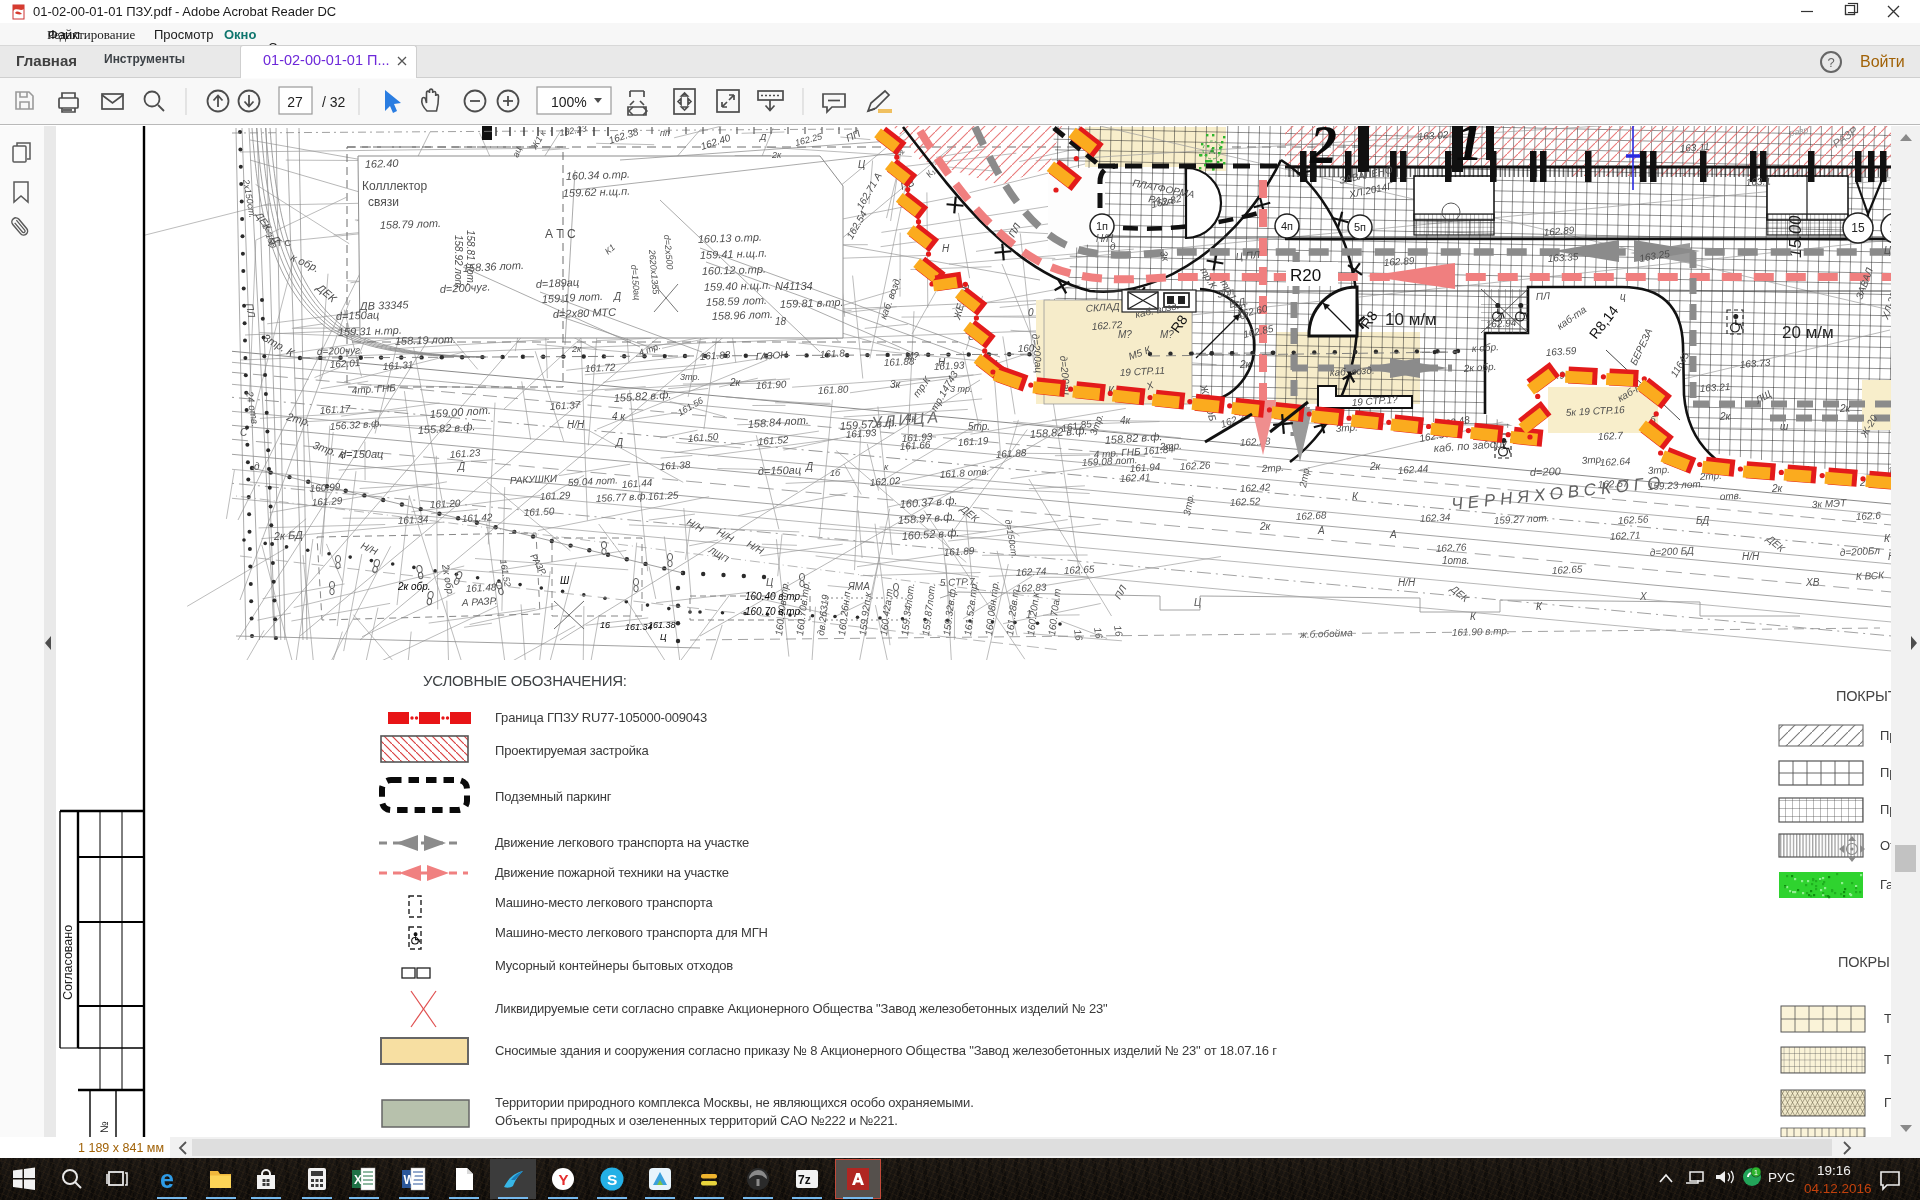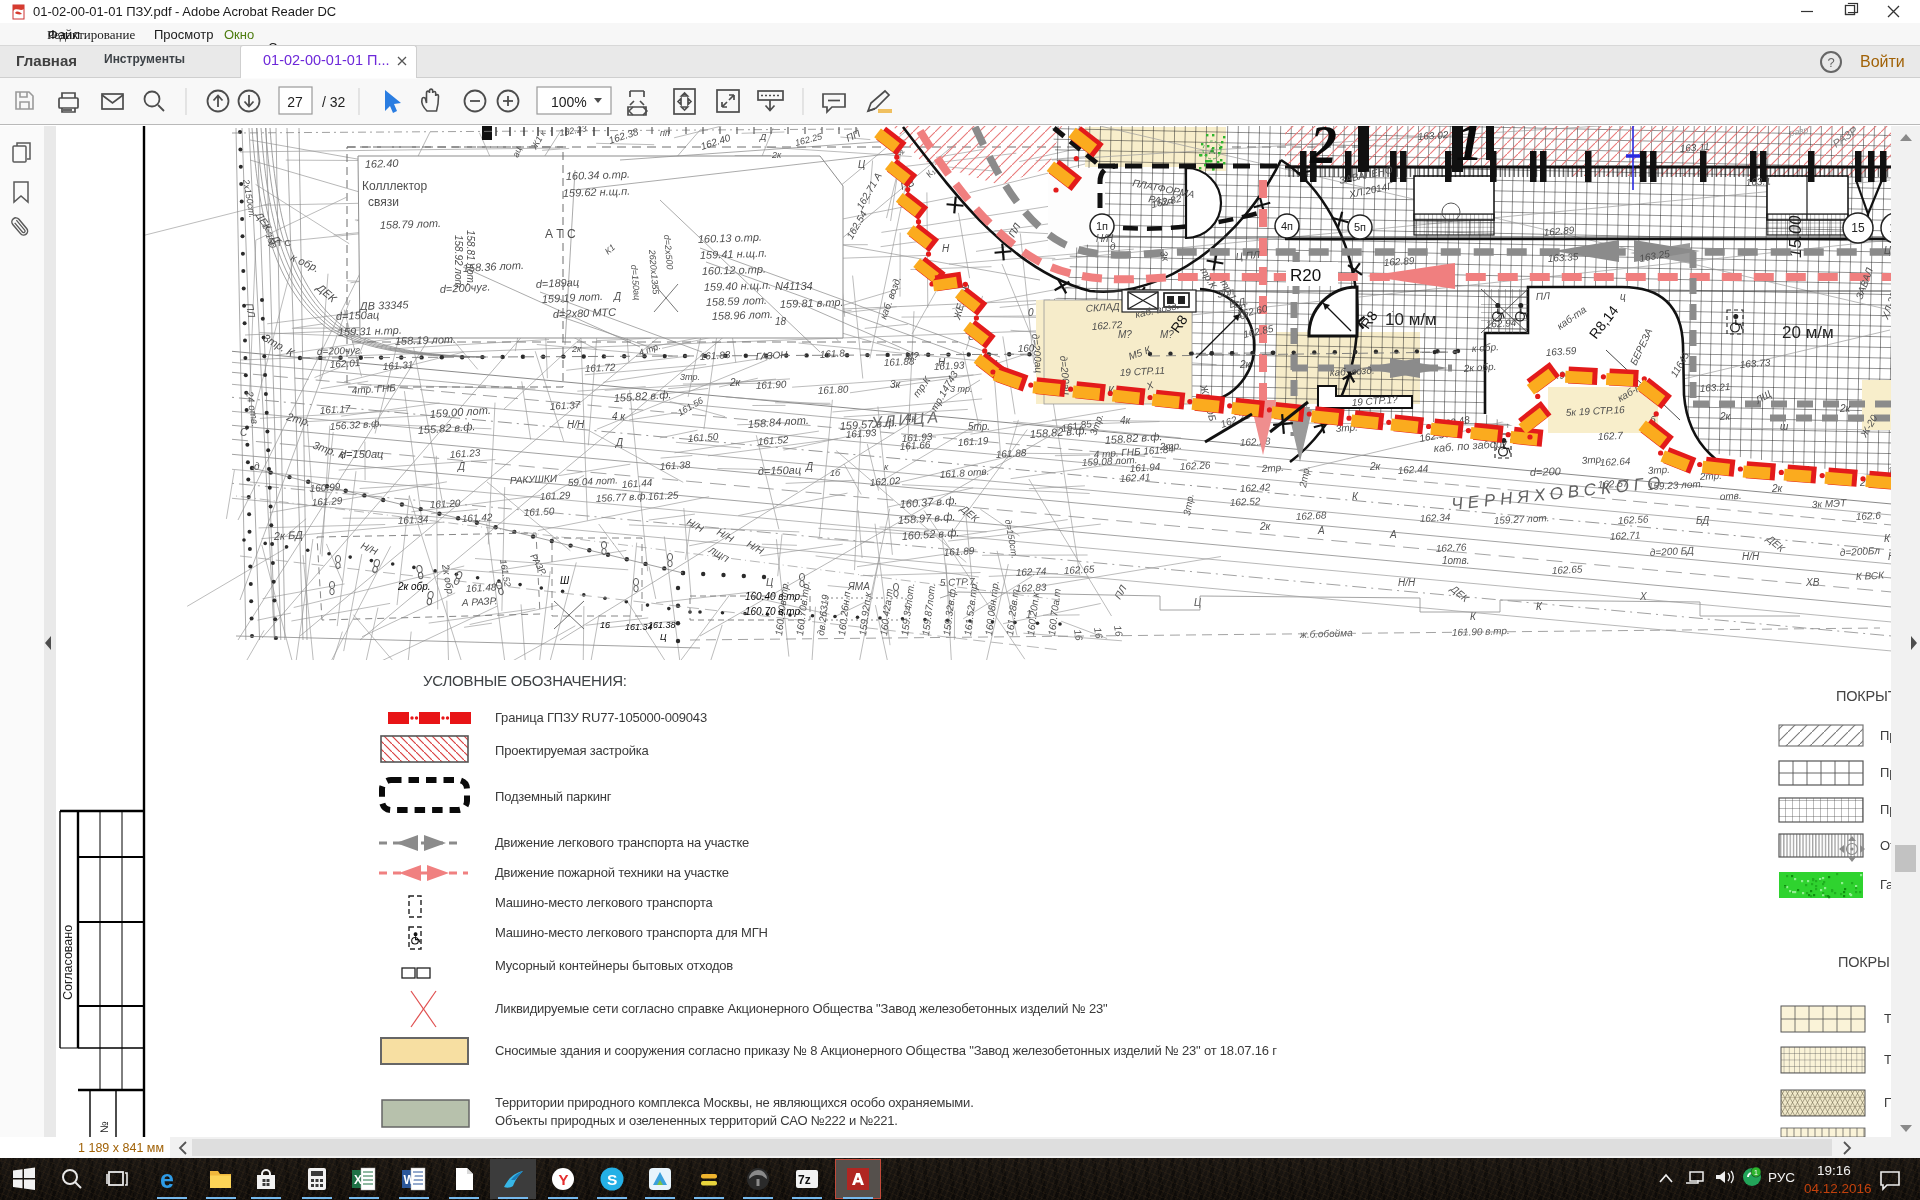--- a/index.html
+++ b/index.html
@@ -1641,21 +1641,21 @@
 <rect x="55.5" y="5.5" width="9" height="9" fill="none" stroke="#333" stroke-width="1.2"></rect>
 <rect x="58.5" y="3.5" width="9" height="9" fill="none" stroke="#333" stroke-width="1.2"></rect>
 <rect x="56" y="4" width="8" height="8" fill="#fff" stroke="none"></rect>
 <rect x="55.5" y="5.5" width="9" height="9" fill="none" stroke="#333" stroke-width="1.2"></rect>
 <path d="M98,6 l11,11 M109,6 l-11,11" stroke="#333" stroke-width="1.3"></path>
 </svg>
 <div class="abs" style="left:0;top:23px;width:1920px;height:22px;background:#f7f7f7;"></div>
 <div class="abs" style="left:8px;top:27px;font-size:13px;color:#1a1a1a;margin-left:40px;">Файл</div>
 <div class="abs" style="left:47px;top:27px;font-size:13px;color:#1a1a1a;font-family:Liberation Serif, serif;">Редактирование</div>
 <div class="abs" style="left:154px;top:27px;font-size:13px;color:#1a1a1a;">Просмотр</div>
-<div class="abs" style="left:224px;top:27px;font-size:13px;color:#4d7c0f;">Окно</div>
+<div class="abs" style="left:224px;top:27px;font-size:13px;color:#0f766e;font-weight:bold;">Окно</div>
 <div class="abs" style="left:268px;top:40px;font-size:13px;color:#1a1a1a;">Справка</div>
 <div class="abs" style="left:0;top:45px;width:1920px;height:33px;background:#e9e9e9;border-top:1px solid #d8d8d8;border-bottom:1px solid #cfcfcf;"></div>
 <div class="abs" style="left:16px;top:52px;font-size:15px;font-weight:bold;color:#404040;">Главная</div>
 <div class="abs" style="left:104px;top:52px;font-size:12px;font-weight:bold;color:#3d4247;">Инструменты</div>
 <div class="abs" style="left:240px;top:45px;width:177px;height:34px;background:#fff;border:1px solid #cfcfcf;border-bottom:none;border-radius:3px 3px 0 0;"></div>
 <div class="abs" style="left:263px;top:52px;font-size:14.5px;color:#6d28d9;">01-02-00-01-01 П...</div>
 <svg class="abs" style="left:396px;top:55px" width="12" height="12">
     <path d="M2,2 l8,8 M10,2 l-8,8" stroke="#555" stroke-width="1.3"></path>
   </svg>
 <svg class="abs" style="left:1820px;top:51px" width="22" height="22">

